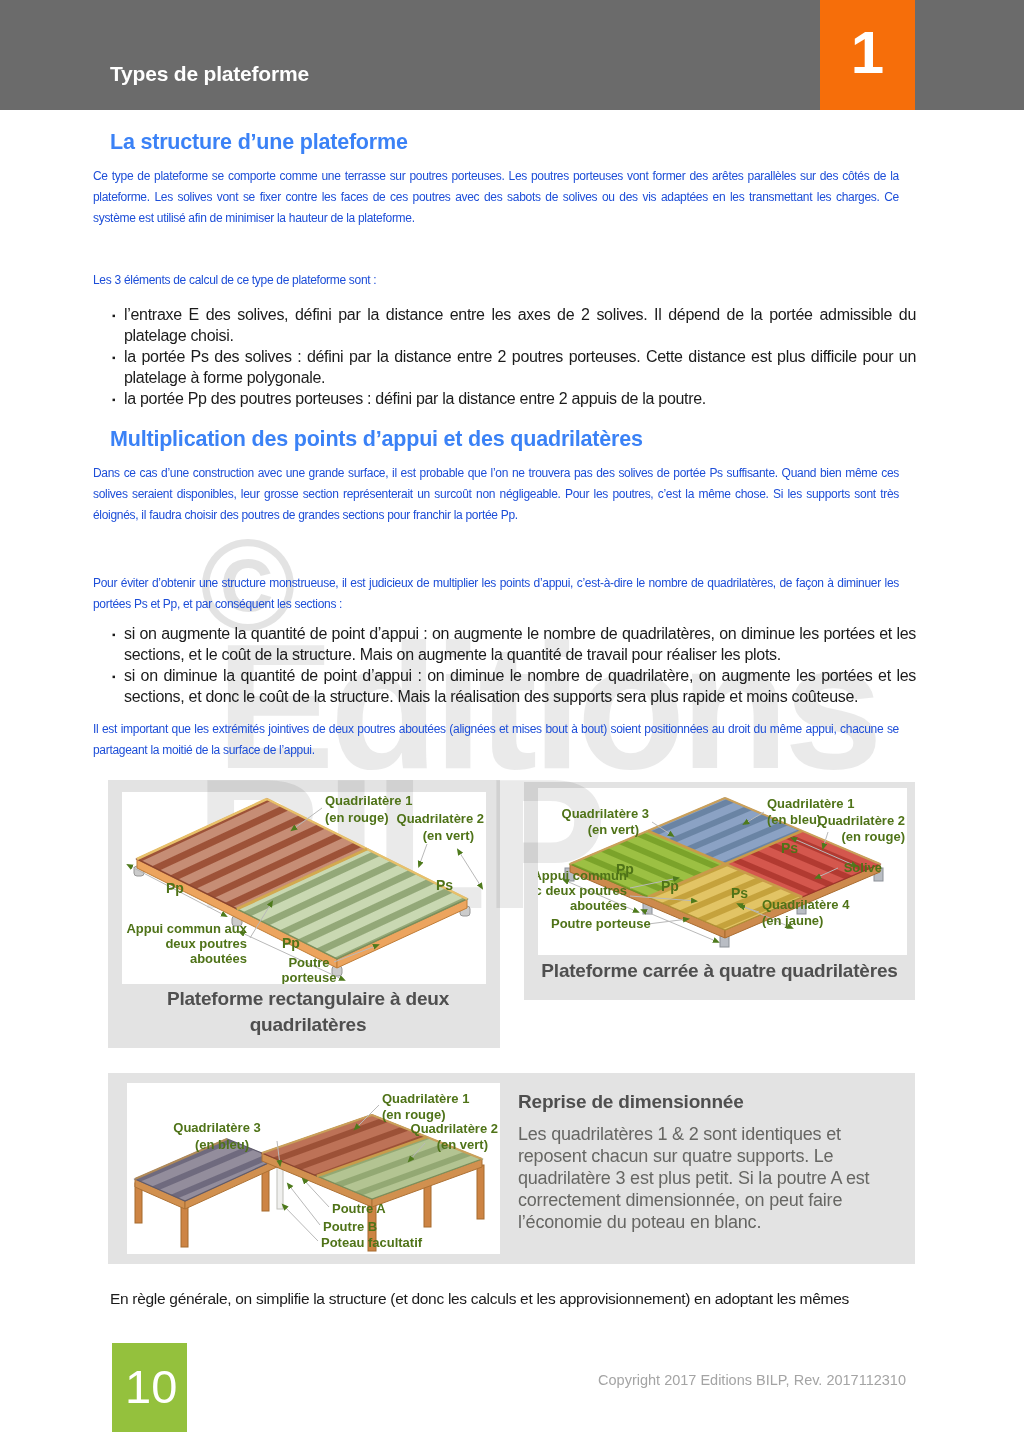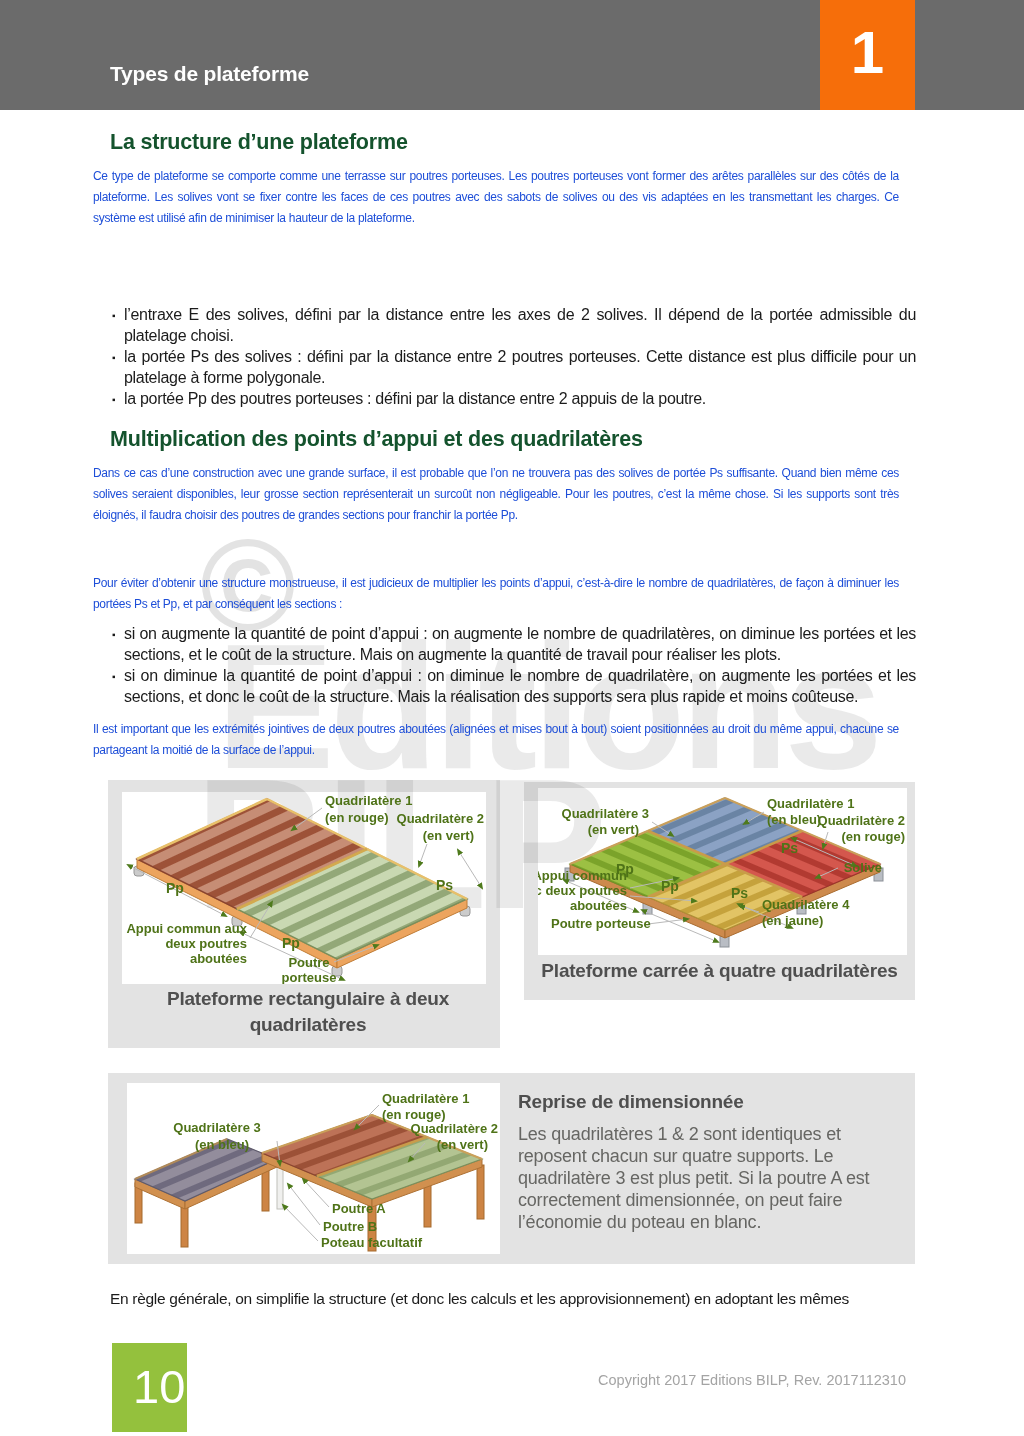--- a/index.html
+++ b/index.html
@@ -12,60 +12,61 @@
   .hdr-title { position:absolute; left:110px; top:62px; color:#fff; font-size:21px; font-weight:bold; letter-spacing:-0.2px; }
   .chapter-box { position:absolute; left:820px; top:0; width:95px; height:110px; background:#f66e0a; color:#fff; font-size:60px; font-weight:bold; text-align:center; line-height:106px; }
 
   
   .wm { position:absolute; z-index:1; font-weight:bold; pointer-events:none; line-height:1; white-space:nowrap; }
   .wm-c    { left:200px; top:520px; font-size:130px; color:rgba(80,80,80,0.16); }
   .wm-ed   { left:195px; top:618px; font-size:178px; color:rgba(80,80,80,0.12); letter-spacing:-5px;margin-left:21px; }
   .wm-bilp { left:195px; top:752px; font-size:185px; color:rgba(80,80,80,0.12); letter-spacing:-3px; }
 
   
-  .h2 { position:absolute; left:110px; width:810px; color:#14532d; font-size:21.5px; font-weight:bold; z-index:2; letter-spacing:-0.2px; }
+  .h2 { position:absolute; left:110px; width:810px; color:#3b82f6; font-size:21.5px; font-weight:bold; z-index:2; letter-spacing:-0.2px; }
   .para { position:absolute; left:93px; width:806px; font-size:12px; line-height:21px; color:#1d4ed8; text-align:justify; z-index:2; letter-spacing:-0.3px; }
   ul.blist { position:absolute; left:112px; width:804px; list-style:none; z-index:2; }
   ul.blist li { position:relative; padding-left:12px; font-size:16px; line-height:20.5px; color:#1b1b1b; text-align:justify; letter-spacing:-0.3px; margin-bottom:1px; }
   ul.blist li::before { content:"▪"; position:absolute; left:0; top:0; font-size:10px; line-height:21px; color:#1b1b1b; }
   .closing { position:absolute; left:110px; top:1290px; width:860px; font-size:15.5px; color:#1b1b1b; letter-spacing:-0.3px; white-space:nowrap; z-index:2; }
 
   
   .panel { position:absolute; background:#e3e3e3; }
   .imgarea { position:absolute; background:#ffffff; }
   svg.fig { position:relative; z-index:2; display:block; }
   .figcap { position:absolute; left:0; width:100%; text-align:center; color:#4f4f4f; font-weight:bold; font-size:19px; line-height:26px; z-index:2; letter-spacing:-0.2px; }
   .f3head { position:absolute; color:#4f4f4f; font-weight:bold; font-size:19px; z-index:2; letter-spacing:-0.2px; }
   .f3body { position:absolute; color:#666663; font-size:18px; line-height:22px; z-index:2; letter-spacing:-0.2px; }
 
   
   svg.fig text { font-family:"Liberation Sans", sans-serif; font-weight:bold; fill:#4f7318; font-size:13px; }
   svg.fig text.dim { font-size:14px; }
   .lead { stroke:#b9b9b9; stroke-width:1; fill:none; }
 
   
-  .pageno { position:absolute; left:112px; top:1343px; width:75px; height:89px; background:#94c13d; color:#fff; font-size:47px; padding-left:21px; line-height:87px; z-index:2; }
+  .pageno { position:absolute; left:112px; top:1343px; width:75px; height:89px; background:#94c13d; color:#fff; font-size:47px; padding-left:13px; line-height:87px; z-index:2; }
   .copyright { position:absolute; left:500px; top:1372px; width:406px; text-align:right; color:#a4a4a4; font-size:14.5px; z-index:2; }
 </style>
 </head>
 <body>
 
 <div id="page">
 
   <div class="hdr">
     <div class="hdr-title">Types de plateforme</div>
     <div class="chapter-box">1</div>
   </div>
 
   <div class="wm wm-c">©</div>
   <div class="wm wm-ed">Editions</div>
   <div class="wm wm-bilp">BILP</div>
 
   <div class="h2" style="top:130px;">La structure d’une plateforme</div>
   <div class="para" style="top:166px;">Ce type de plateforme se comporte comme une terrasse sur poutres porteuses. Les poutres porteuses vont former des arêtes parallèles sur des côtés de la plateforme. Les solives vont se fixer contre les faces de ces poutres avec des sabots de solives ou des vis adaptées en les transmettant les charges. Ce système est utilisé afin de minimiser la hauteur de la plateforme.</div>
+  <div class="para" style="top:270px;">Les 3 éléments de calcul de ce type de plateforme sont :</div>
   <ul class="blist" style="top:305px;">
     <li>l’entraxe E des solives, défini par la distance entre les axes de 2 solives. Il dépend de la portée admissible du platelage choisi.</li>
     <li>la portée Ps des solives : défini par la distance entre 2 poutres porteuses. Cette distance est plus difficile pour un platelage à forme polygonale.</li>
     <li>la portée Pp des poutres porteuses : défini par la distance entre 2 appuis de la poutre.</li>
   </ul>
 
   <div class="h2" style="top:427px;">Multiplication des points d’appui et des quadrilatères</div>
   <div class="para" style="top:463px;">Dans ce cas d’une construction avec une grande surface, il est probable que l’on ne trouvera pas des solives de portée Ps suffisante. Quand bien même ces solives seraient disponibles, leur grosse section représenterait un surcoût non négligeable. Pour les poutres, c’est la même chose. Si les supports sont très éloignés, il faudra choisir des poutres de grandes sections pour franchir la portée Pp.</div>
   <div class="para" style="top:565px;margin-top:8px;">Pour éviter d’obtenir une structure monstrueuse, il est judicieux de multiplier les points d’appui, c’est-à-dire le nombre de quadrilatères, de façon à diminuer les portées Ps et Pp, et par conséquent les sections :</div>
   <ul class="blist" style="top:624px;">

